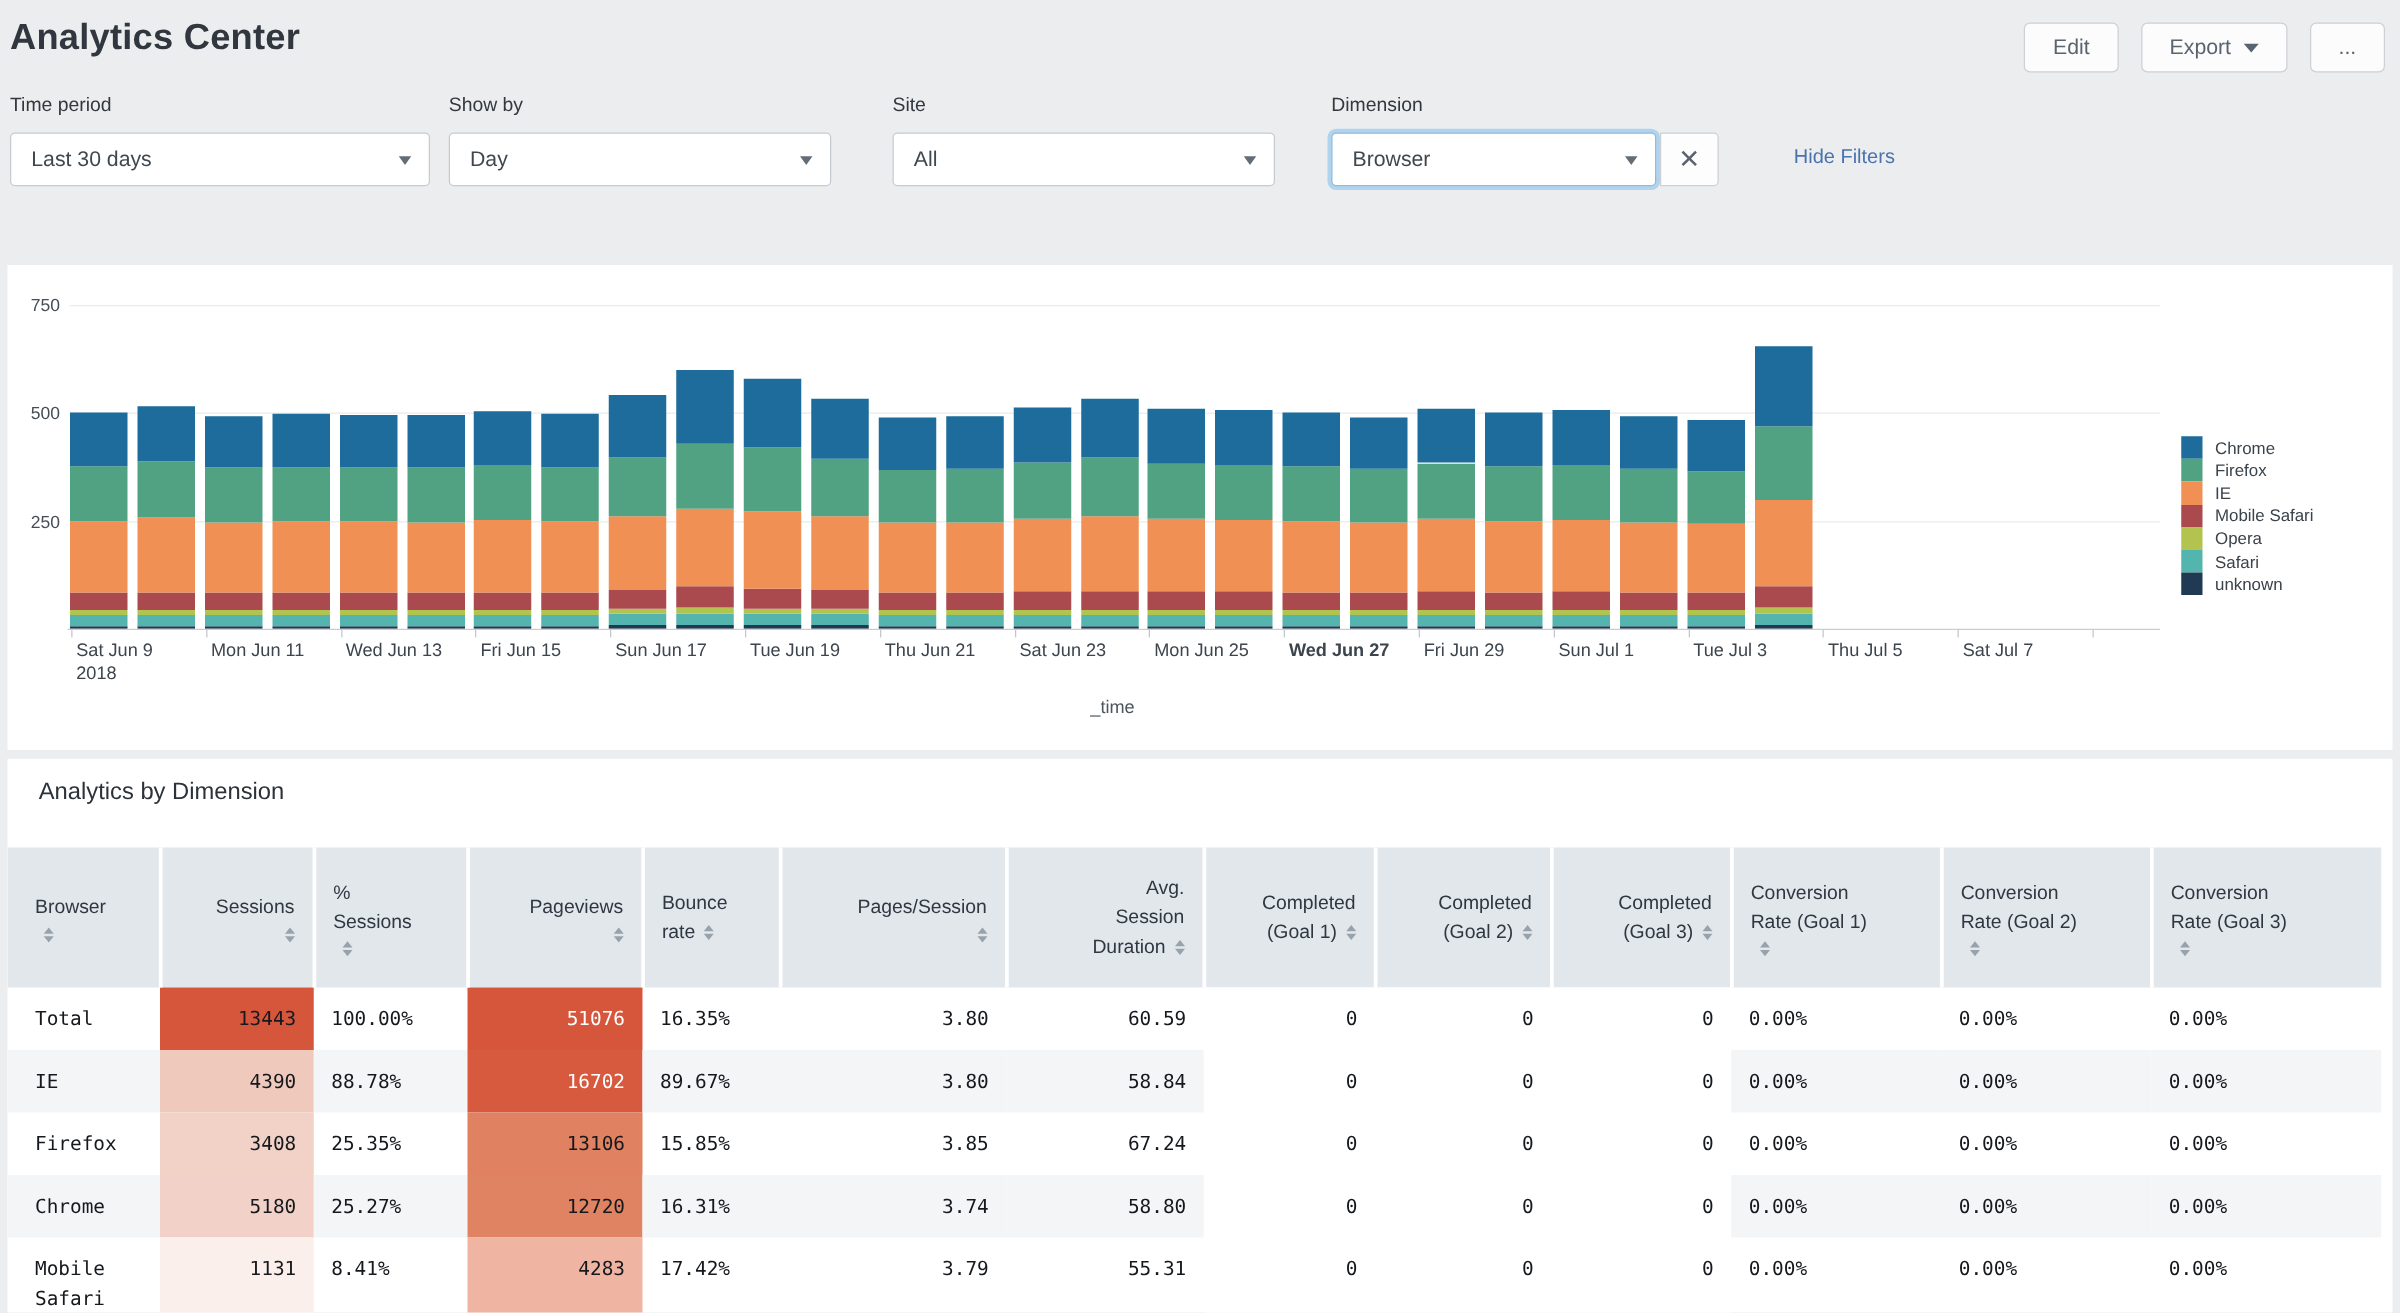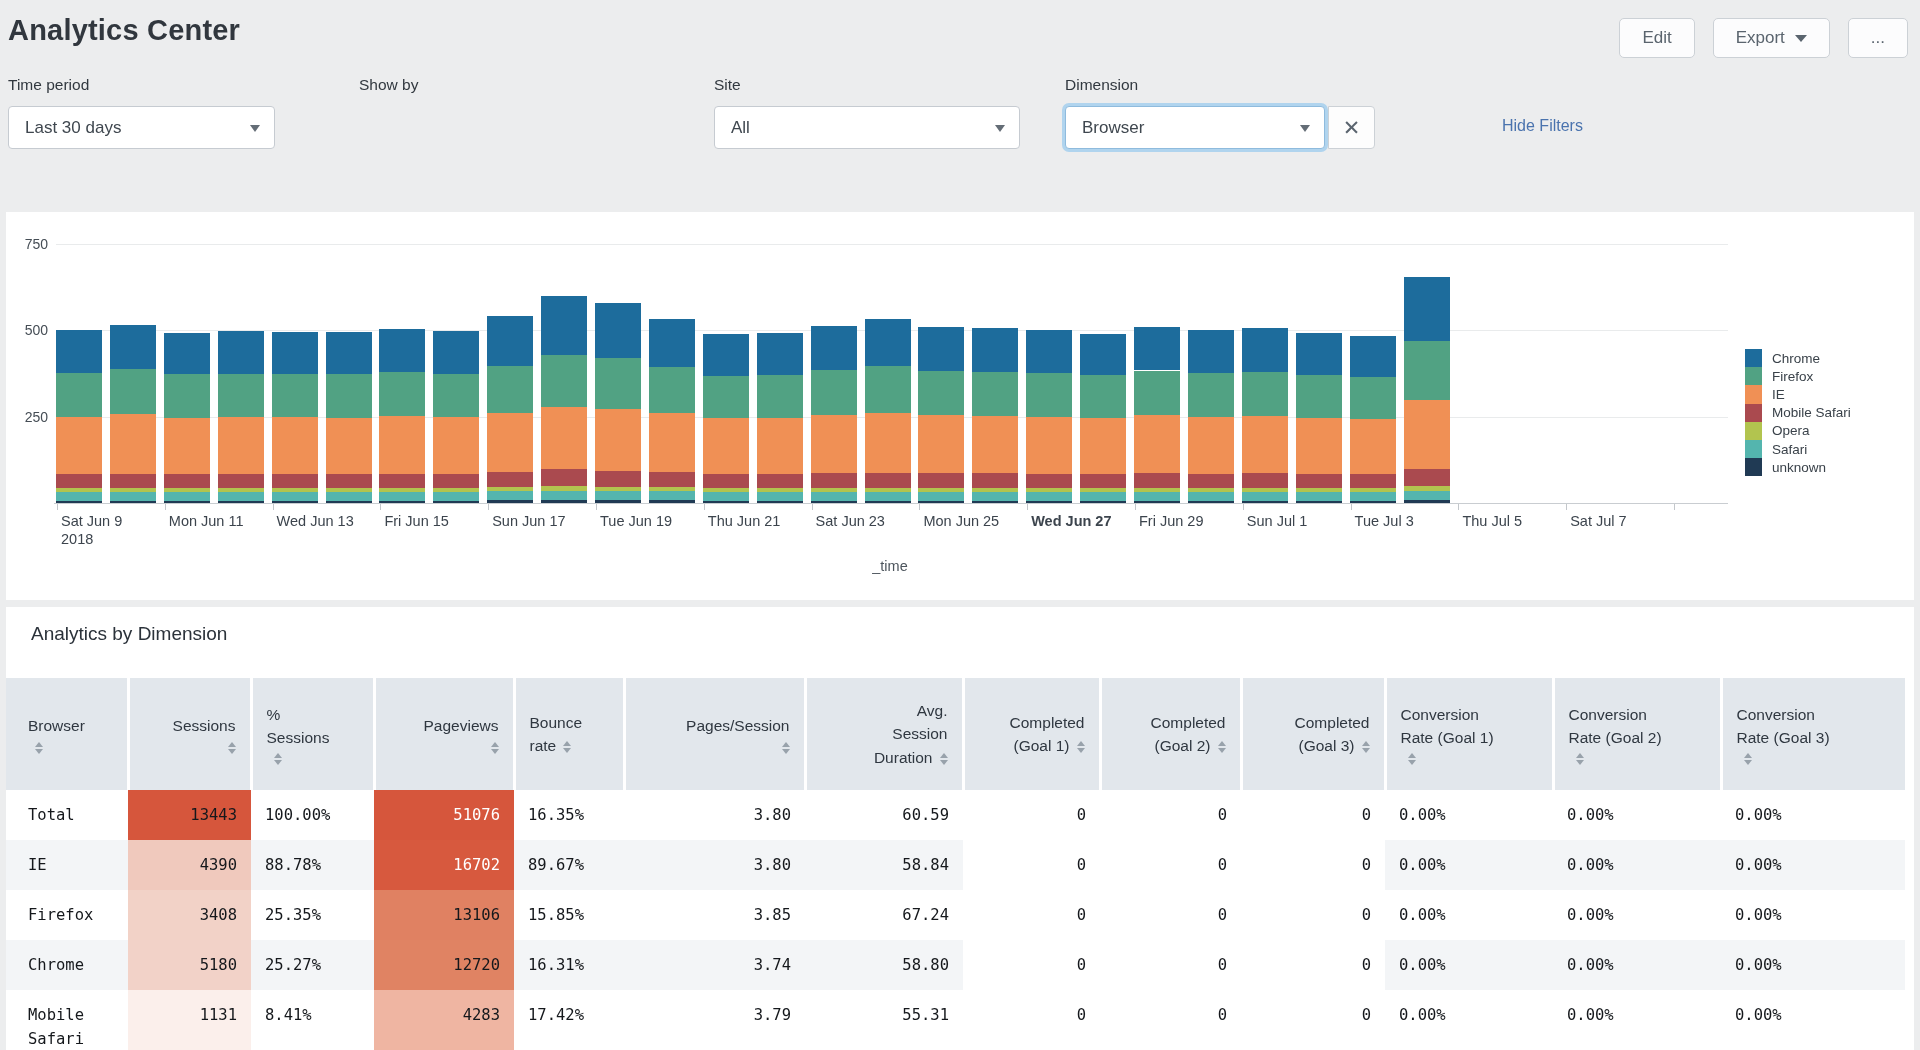--- a/index.html
+++ b/index.html
@@ -28,21 +28,21 @@
     display:flex; align-items:center; padding:0 36px 0 16px; font-size:17px; color:#3f474f; cursor:pointer;
   }
   .selectbox .caret { position:absolute; right:14px; top:18px; border-top-color:#646d76; border-left-width:5.5px; border-right-width:5.5px; }
   .selectbox.focused { border:1px solid #8fbbdd; box-shadow:0 0 0 3px #b0d4ee; }
   .clear-btn {
     position:absolute; height:43px; width:47px; background:#fdfdfd; border:1px solid #ccd1d6;
     border-radius:0 4px 4px 0; display:flex; align-items:center; justify-content:center;
     font-size:21px; color:#5a646e; cursor:pointer;
   }
   .link { color:#4a73ae; font-size:16px; text-decoration:none; cursor:pointer; }
-  .hide-filters { position:absolute; top:117px; left:1502px; }
+  .hide-filters { position:absolute; top:117px; left:1435px; }
   
   .panel { position:absolute; left:6px; width:1908px; background:#fff; }
   .chart-panel { top:212px; height:388px; }
   .table-panel { top:607px; height:443px; overflow:hidden; }
   
   .gridline { position:absolute; height:1px; background:#e9ebec; left:50px; width:1672px; }
   .axisline { position:absolute; height:1px; background:#c9cdd1; left:48px; width:1674px; top:291px; }
   .ylab { position:absolute; width:40px; text-align:right; font-size:14px; color:#454d55; left:2px; }
   .bar { position:absolute; }
   .seg { position:absolute; left:0; width:100%; }
@@ -89,27 +89,31 @@
       <span>Export</span>
       <span class="caret"></span>
     </div>
   <div class="btn">
       <span>...</span>
     </div>
 </div>
 
 <div class="filter" style="left:8px;">
   <div class="filter-label">Time period</div>
-  <div class="selectbox" style="width:267px;">
+  <div class="selectbox" style="width:336px;">
     <span>Last 30 days</span>
     <span class="caret"></span>
   </div>
 </div>
 <div class="filter" style="left:359px;">
   <div class="filter-label">Show by</div>
+  <div class="selectbox" style="width:306px;">
+    <span>Day</span>
+    <span class="caret"></span>
+  </div>
 </div>
 <div class="filter" style="left:714px;">
   <div class="filter-label">Site</div>
   <div class="selectbox" style="width:306px;">
     <span>All</span>
     <span class="caret"></span>
   </div>
 </div>
 <div class="filter" style="left:1065px;">
   <div class="filter-label">Dimension</div>

